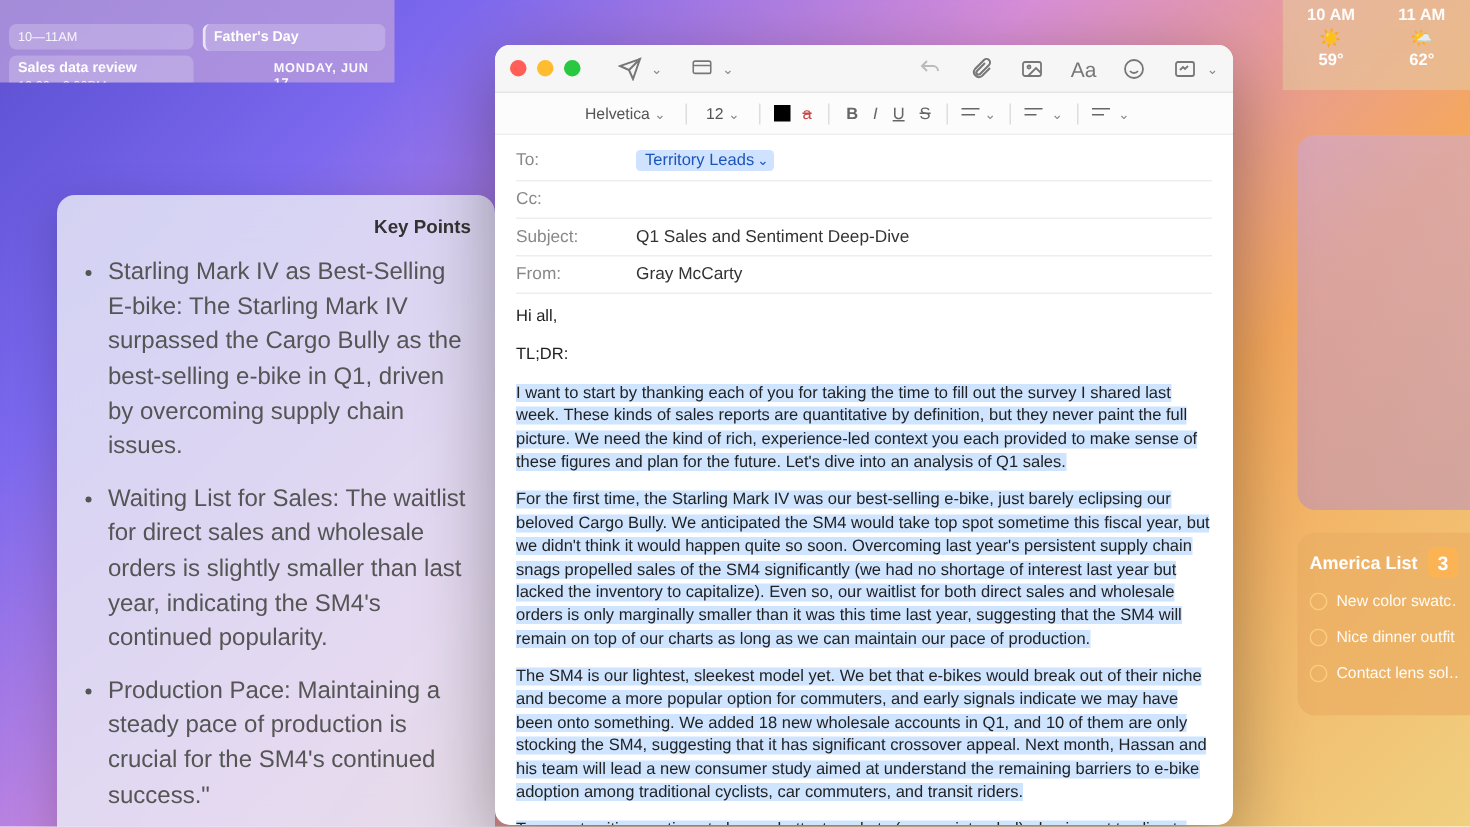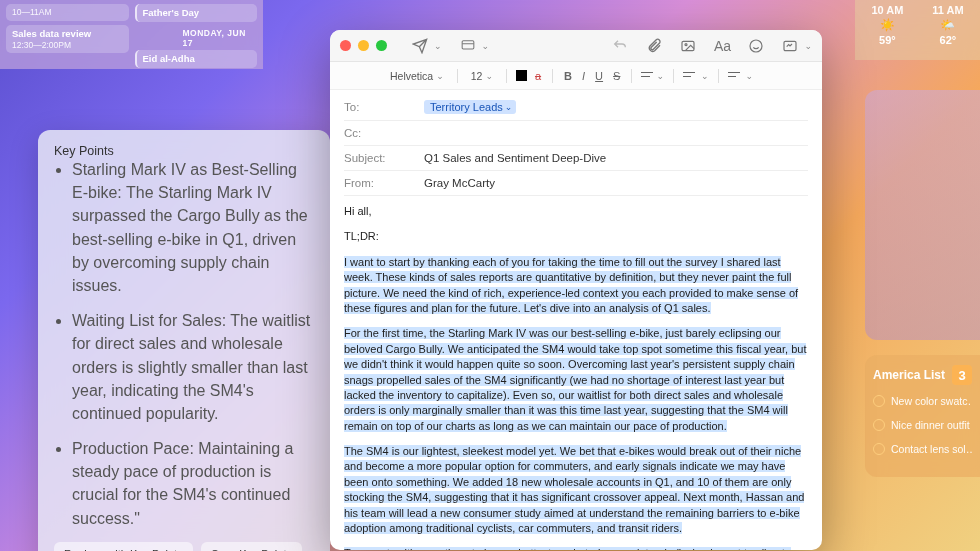--- a/index.html
+++ b/index.html
@@ -1,19 +1,19 @@
 <!DOCTYPE html>
 <html><head>
 <meta charset="utf-8">
 <style>
 * { margin: 0; padding: 0; box-sizing: border-box; font-family: -apple-system, "Helvetica Neue", Helvetica, Arial, sans-serif; }
 body { width: 980px; height: 551px; overflow: hidden; position: relative; background: linear-gradient(135deg, #5a4fcf 0%, #7b68ee 20%, #d98fd9 45%, #f5a85c 70%, #f0d080 100%); }
 
 
-.calendar-widget { position: absolute; top: 0; left: 0; width: 263px; height: 69px; background: rgba(190,160,220,0.75); backdrop-filter: blur(10px); padding: 4px 6px 6px 6px; display: flex; gap: 6px; font-size: 9px; color: #fff; overflow: hidden; }
+.calendar-widget { position: absolute; top: 0; left: 0; width: 263px; height: 55px; background: rgba(190,160,220,0.75); backdrop-filter: blur(10px); padding: 16px 6px 6px 6px; display: flex; gap: 6px; font-size: 9px; color: #fff; overflow: hidden; }
 .cal-col { flex: 1; }
 .cal-event { background: rgba(255,255,255,0.22); border-radius: 5px; padding: 3px 6px; margin-bottom: 4px; line-height: 1.25; }
 .cal-title { font-weight: 600; font-size: 9.5px; white-space: nowrap; overflow: hidden; text-overflow: ellipsis; }
 .cal-time { font-size: 8.5px; opacity: 0.9; }
 .cal-date { font-size: 8.5px; font-weight: 600; letter-spacing: 0.5px; padding: 2px 4px; opacity: 0.95; margin-left: 44px; }
 
 
 .weather-widget { position: absolute; top: 0; right: 0; width: 125px; height: 60px; background: rgba(230,200,160,0.6); backdrop-filter: blur(10px); padding: 4px 8px; display: flex; gap: 12px; color: #fff; font-size: 10px; justify-content: space-around; }
 .weather-cell { text-align: center; }
 .weather-time { font-size: 11px; opacity: 0.95; margin-bottom: 2px; font-weight: bold; }
@@ -25,21 +25,21 @@
 .packing-header { display: flex; justify-content: space-between; align-items: center; font-weight: 700; font-size: 12px; margin-bottom: 10px; }
 .packing-count { background: rgba(255,180,80,0.85); width: 20px; height: 20px; border-radius: 4px; display: inline-flex; align-items: center; justify-content: center; font-size: 13px; }
 .packing-item { display: flex; align-items: center; gap: 6px; font-size: 10.5px; margin-bottom: 12px; opacity: 0.95; white-space: nowrap; overflow: hidden; text-overflow: ellipsis; }
 .packing-circle { width: 12px; height: 12px; border: 1.5px solid rgba(255,210,130,0.9); border-radius: 50%; flex-shrink: 0; }
 
 
 .photo-widget { position: absolute; right: 0; top: 90px; width: 115px; height: 250px; background: linear-gradient(180deg, rgba(200,170,230,0.5), rgba(180,140,200,0.5)); border-radius: 12px 0 0 12px; }
 
 
 .keypoints { position: absolute; left: 38px; top: 130px; width: 292px; background: rgba(230,230,245,0.85); backdrop-filter: blur(20px); border-radius: 12px; padding: 14px 16px 12px 16px; box-shadow: 0 8px 30px rgba(0,0,0,0.2); color: #333; }
-.keypoints-title { text-align: left; font-weight: 400; font-size: 12.5px; }
+.keypoints-title { text-align: right; font-weight: 700; font-size: 12.5px; margin-bottom: 12px; }
 .keypoints-list { list-style: disc; padding-left: 18px; font-size: 16px; line-height: 1.45; color: #555; }
 .keypoints-list li { margin-bottom: 12px; }
 .keypoints-buttons { display: flex; gap: 8px; margin-top: 6px; }
 .kp-btn { background: rgba(255,255,255,0.55); border: none; border-radius: 6px; padding: 6px 10px; font-size: 11px; color: #333; cursor: pointer; }
 
 
 .mail-window { position: absolute; left: 330px; top: 30px; width: 492px; height: 520px; background: #fff; border-radius: 10px; box-shadow: 0 15px 50px rgba(0,0,0,0.35); overflow: hidden; display: flex; flex-direction: column; }
 .titlebar { height: 32px; background: #f6f6f6; display: flex; align-items: center; padding: 0 10px; gap: 7px; border-bottom: 1px solid #e5e5e5; }
 .traffic { display: flex; gap: 7px; }
 .traffic-dot { width: 11px; height: 11px; border-radius: 50%; }

